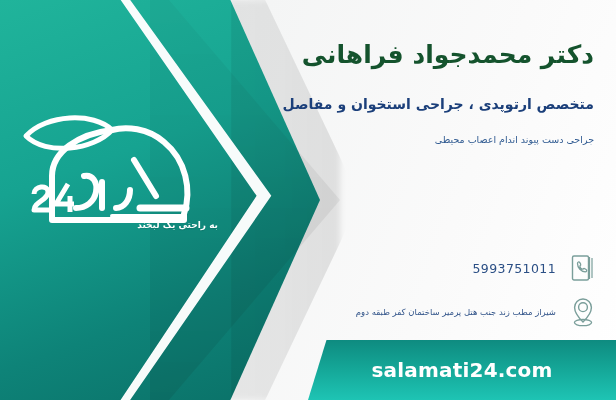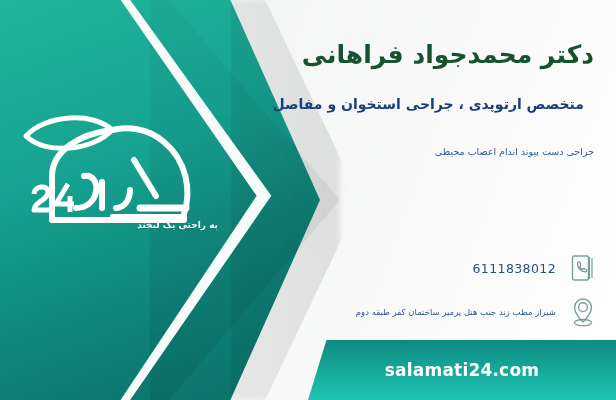--- a/index.html
+++ b/index.html
@@ -103,35 +103,34 @@
     right: 22px; top: 40px;
     direction: rtl;
     font-size: 25px;
     font-weight: bold;
     color: #14532d;
     letter-spacing: .2px;
     white-space: nowrap;
   }
   .specialty {
     position: absolute;
-    right: 32px; top: 96px;
+    right: 22px; top: 96px;
     direction: rtl;
     font-size: 14px;
     font-weight: bold;
     color: #1b3f7a;
     white-space: nowrap;
   }
   .subspecialty {
     position: absolute;
     right: 22px; top: 134px;
     direction: rtl;
     font-size: 9.5px;
     color: #2f5a91;
     white-space: nowrap;
-    margin-top: 12px;
   }
 
   
   .contact-row {
     position: absolute;
     right: 16px;
     display: flex;
     align-items: center;
     justify-content: flex-end;
     direction: rtl;
@@ -165,21 +164,21 @@
     left: 308px; bottom: 0;
     width: 308px; height: 60px;
     background: linear-gradient(180deg, #0e8b80 0%, #14a596 45%, #1ec4b4 100%);
     clip-path: polygon(6% 0, 100% 0, 100% 100%, 0 100%);
     display: flex;
     align-items: center;
     justify-content: center;
   }
   .bottom-bar-label {
     color: #ffffff;
-    font-size: 17px;
+    font-size: 20px;
     font-weight: bold;
     letter-spacing: .2px;
   }
 </style>
 </head>
 <body>
 
 <div id="card">
 
   <div class="content-bg"></div>
@@ -218,21 +217,21 @@
     <span class="contact-icon">
       <svg width="24" height="28" viewBox="0 0 24 28">
         <rect x="1.5" y="2" width="16" height="24" rx="1.5" fill="none" stroke="#7a9e9a" stroke-width="1.4"></rect>
         <line x1="18.5" y1="3" x2="18.5" y2="25" stroke="#7a9e9a" stroke-width="1.2"></line>
         <line x1="21" y1="4" x2="21" y2="24" stroke="#7a9e9a" stroke-width="1.2"></line>
         <path d="M6.5 9.5 C6.5 8, 8 7.3, 8.8 8.6 L9.6 10 C10 10.7, 9.6 11.3, 9 11.7
                  C8.6 13.6, 10.2 15.3, 12 15.2 C12.5 14.6, 13.1 14.3, 13.8 14.7
                  L15.1 15.5 C16.3 16.3, 15.6 17.8, 14.2 17.8 C10.2 17.8, 6.5 13.9, 6.5 9.5 Z" fill="none" stroke="#7a9e9a" stroke-width="1.3" stroke-linejoin="round"></path>
       </svg>
     </span>
-    <span class="contact-text">6111838012</span>
+    <span class="contact-text">5993751011</span>
   </div>
 
   <div class="contact-row row-addr">
     <span class="contact-icon">
       <svg width="26" height="32" viewBox="0 0 26 32">
         <path d="M13 3 C8.3 3, 4.6 6.7, 4.6 11.4 C4.6 17.5, 13 26, 13 26
                  C13 26, 21.4 17.5, 21.4 11.4 C21.4 6.7, 17.7 3, 13 3 Z" fill="none" stroke="#7a9e9a" stroke-width="1.4"></path>
         <circle cx="13" cy="11.2" r="4.4" fill="none" stroke="#7a9e9a" stroke-width="1.4"></circle>
         <ellipse cx="13" cy="26.6" rx="8.6" ry="3.1" fill="none" stroke="#7a9e9a" stroke-width="1.3"></ellipse>
       </svg>

